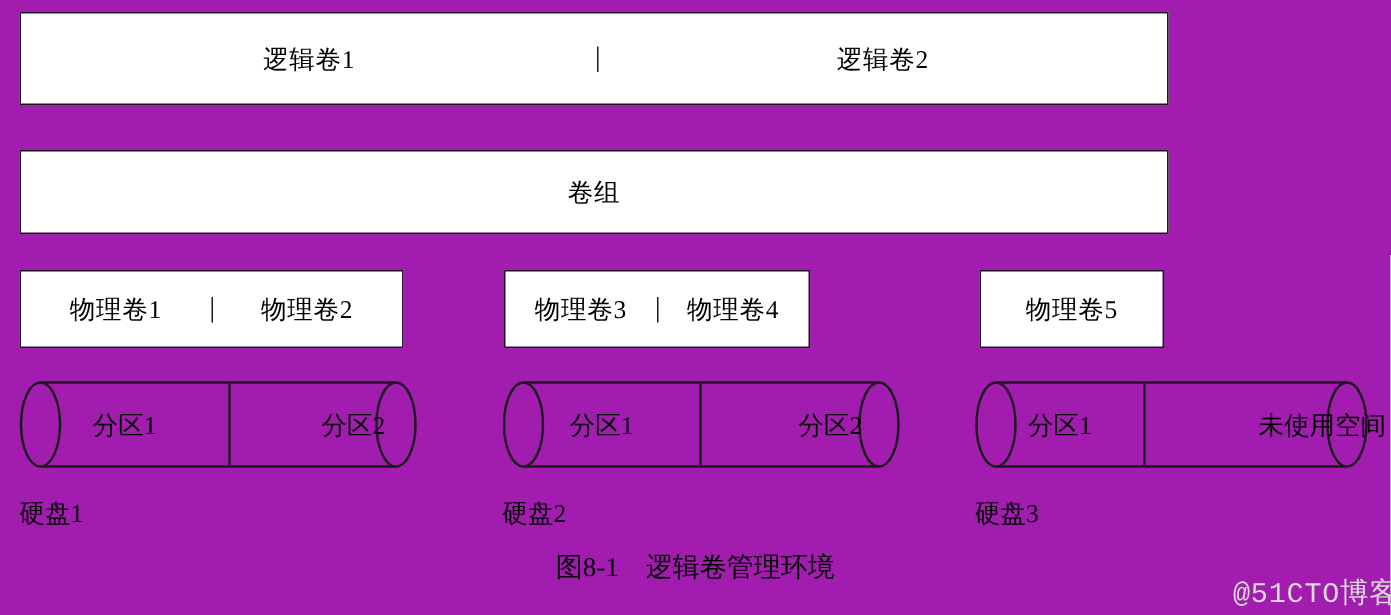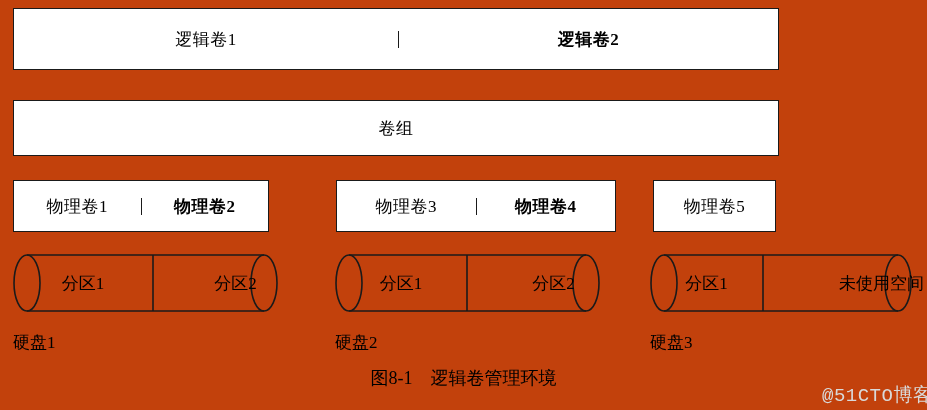--- a/index.html
+++ b/index.html
@@ -8,21 +8,21 @@
     background: #ffffff;
   }
   body {
     font-family: "Liberation Serif", "DejaVu Serif", serif;
     color: #000000;
   }
   #canvas {
     position: relative;
     width: 927px;
     height: 410px;
-    background: #c2410c;
+    background: #a21caf;
     overflow: hidden;
   }
 
   
   .node {
     position: absolute;
     box-sizing: border-box;
     border: 1.6px solid #1a1a1a;
     background: #ffffff;
     display: flex;
@@ -42,21 +42,20 @@
     box-sizing: border-box;
     flex: 1 1 0;
     display: flex;
     align-items: center;
     justify-content: center;
     font-size: 17px;
     white-space: nowrap;
   }
   .cell + .cell {
     border-left: 1.6px solid #1a1a1a;
-    font-weight: bold;
   }
 
   
   .disk {
     position: absolute;
   }
   .disk svg {
     display: block;
     overflow: visible;
   }
@@ -112,21 +111,21 @@
     <div class="cell">逻辑卷2</div>
   </div>
 
   <div class="node" style="left:13px; top:100px; width:766px; height:56px;">卷组</div>
 
   <div class="node split" style="left:13px; top:180px; width:256px; height:52px;">
     <div class="cell">物理卷1</div>
     <div class="cell">物理卷2</div>
   </div>
 
-  <div class="node split" style="left:336px; top:180px; width:280px; height:52px;">
+  <div class="node split" style="left:336px; top:180px; width:204px; height:52px;">
     <div class="cell">物理卷3</div>
     <div class="cell">物理卷4</div>
   </div>
 
   <div class="node split" style="left:653px; top:180px; width:123px; height:52px;">
     <div class="cell">物理卷5</div>
   </div>
 
   <div class="disk" style="left:13px; top:254px; width:265px; height:58px;">
     <svg width="265" height="58" viewBox="0 0 265 58">

